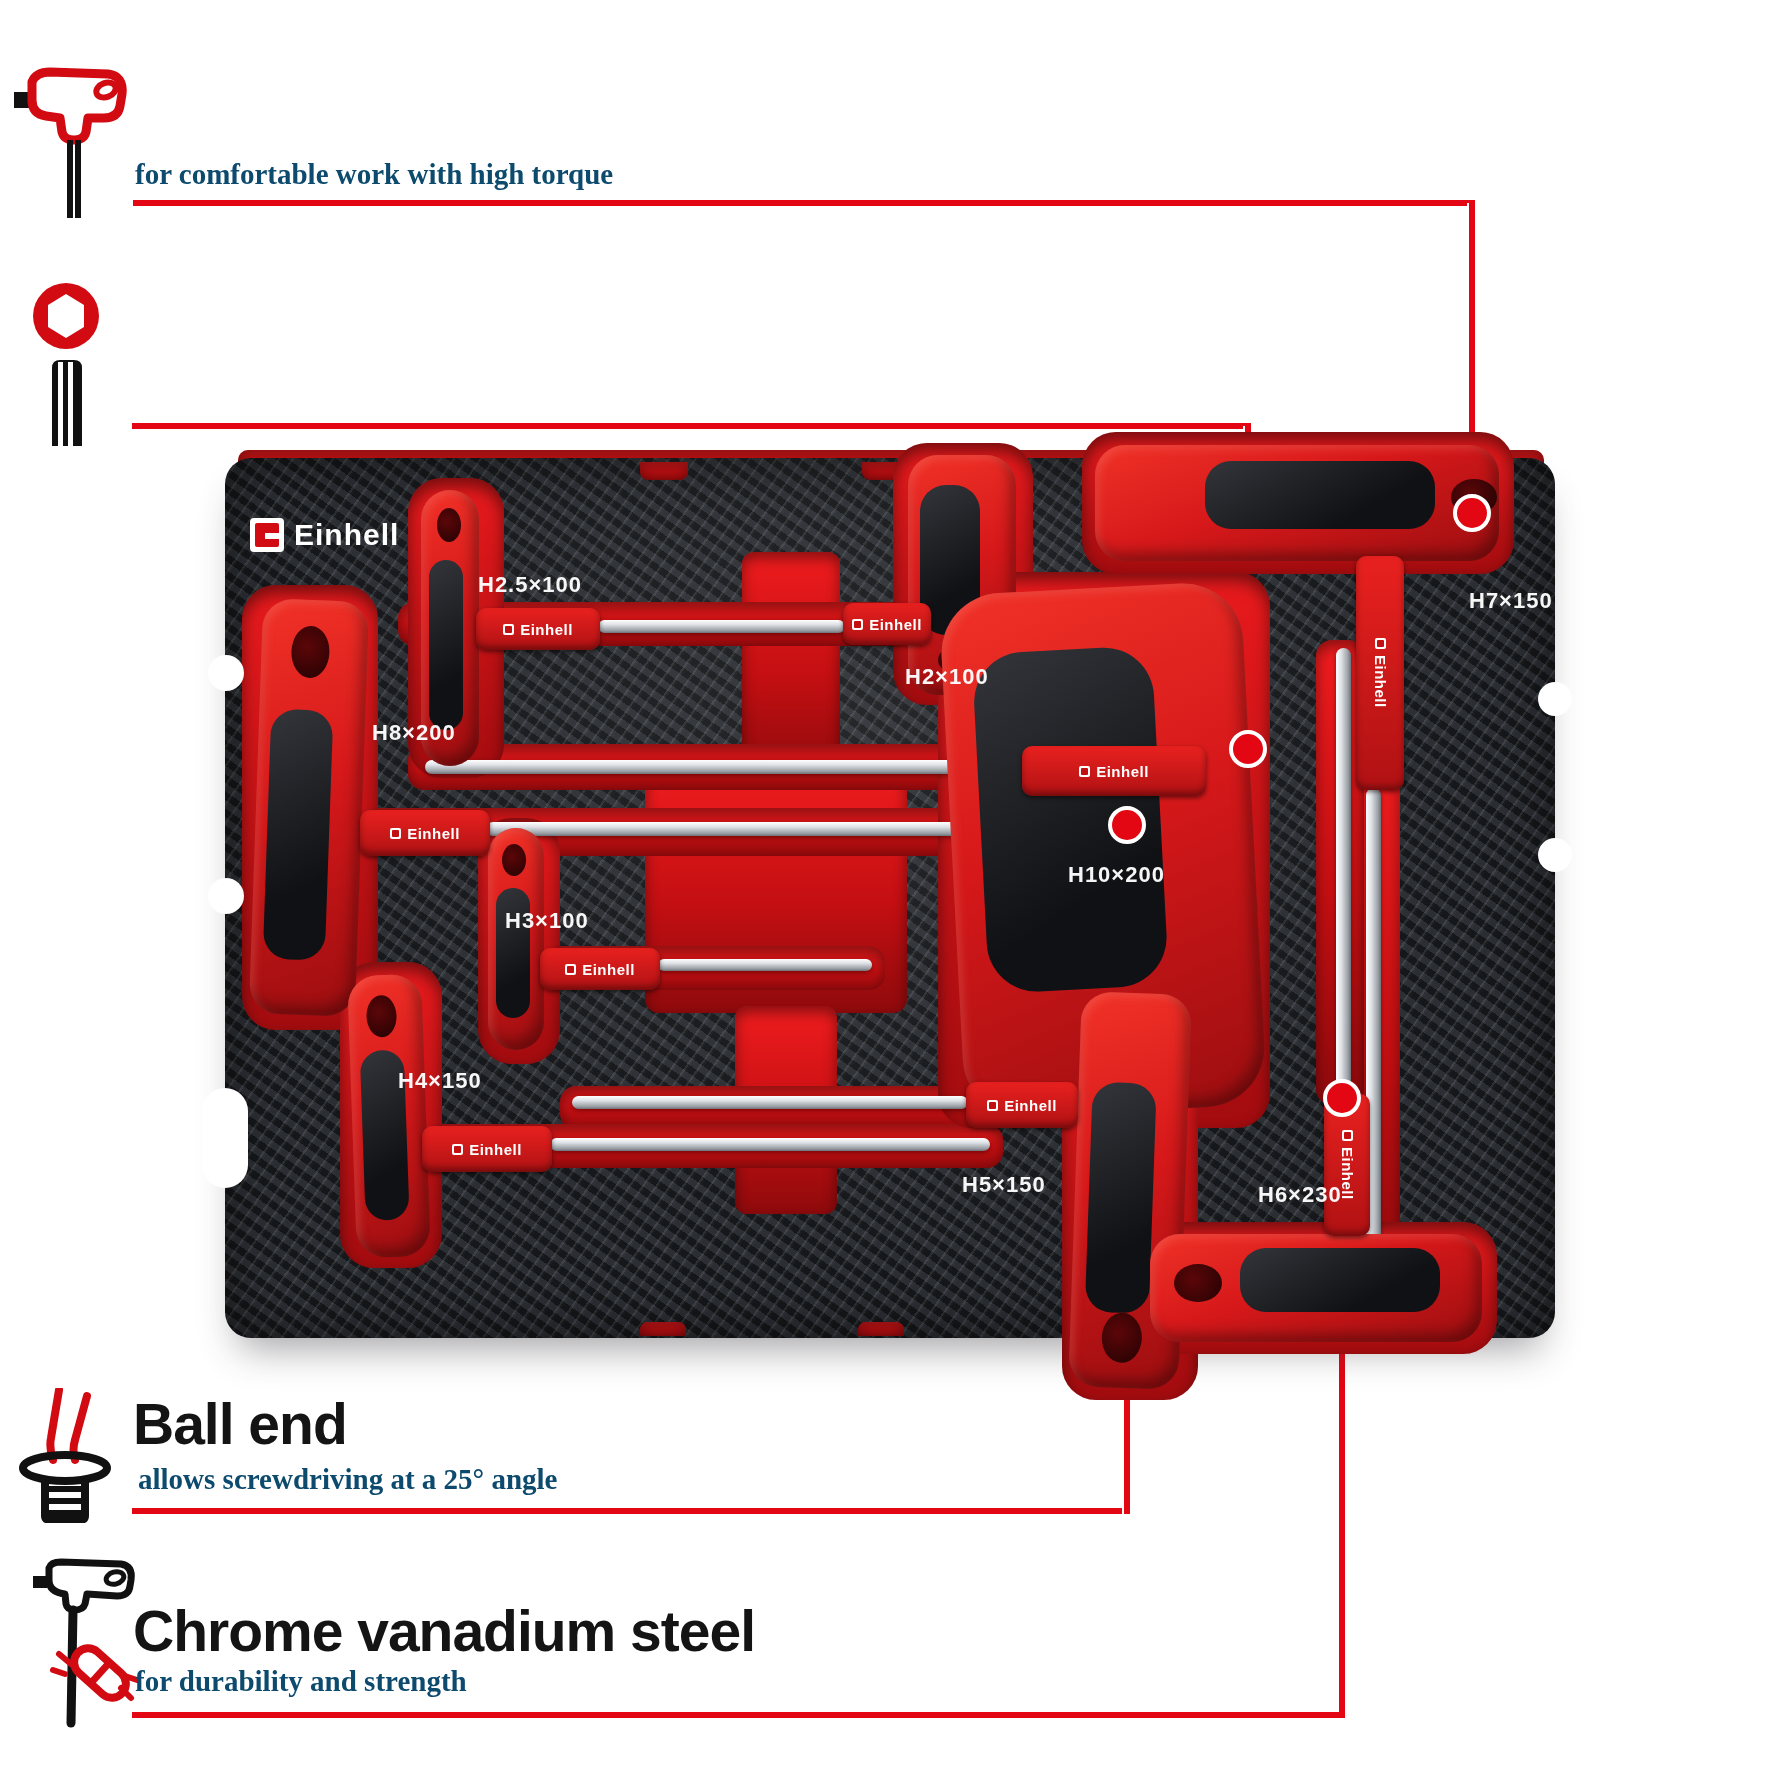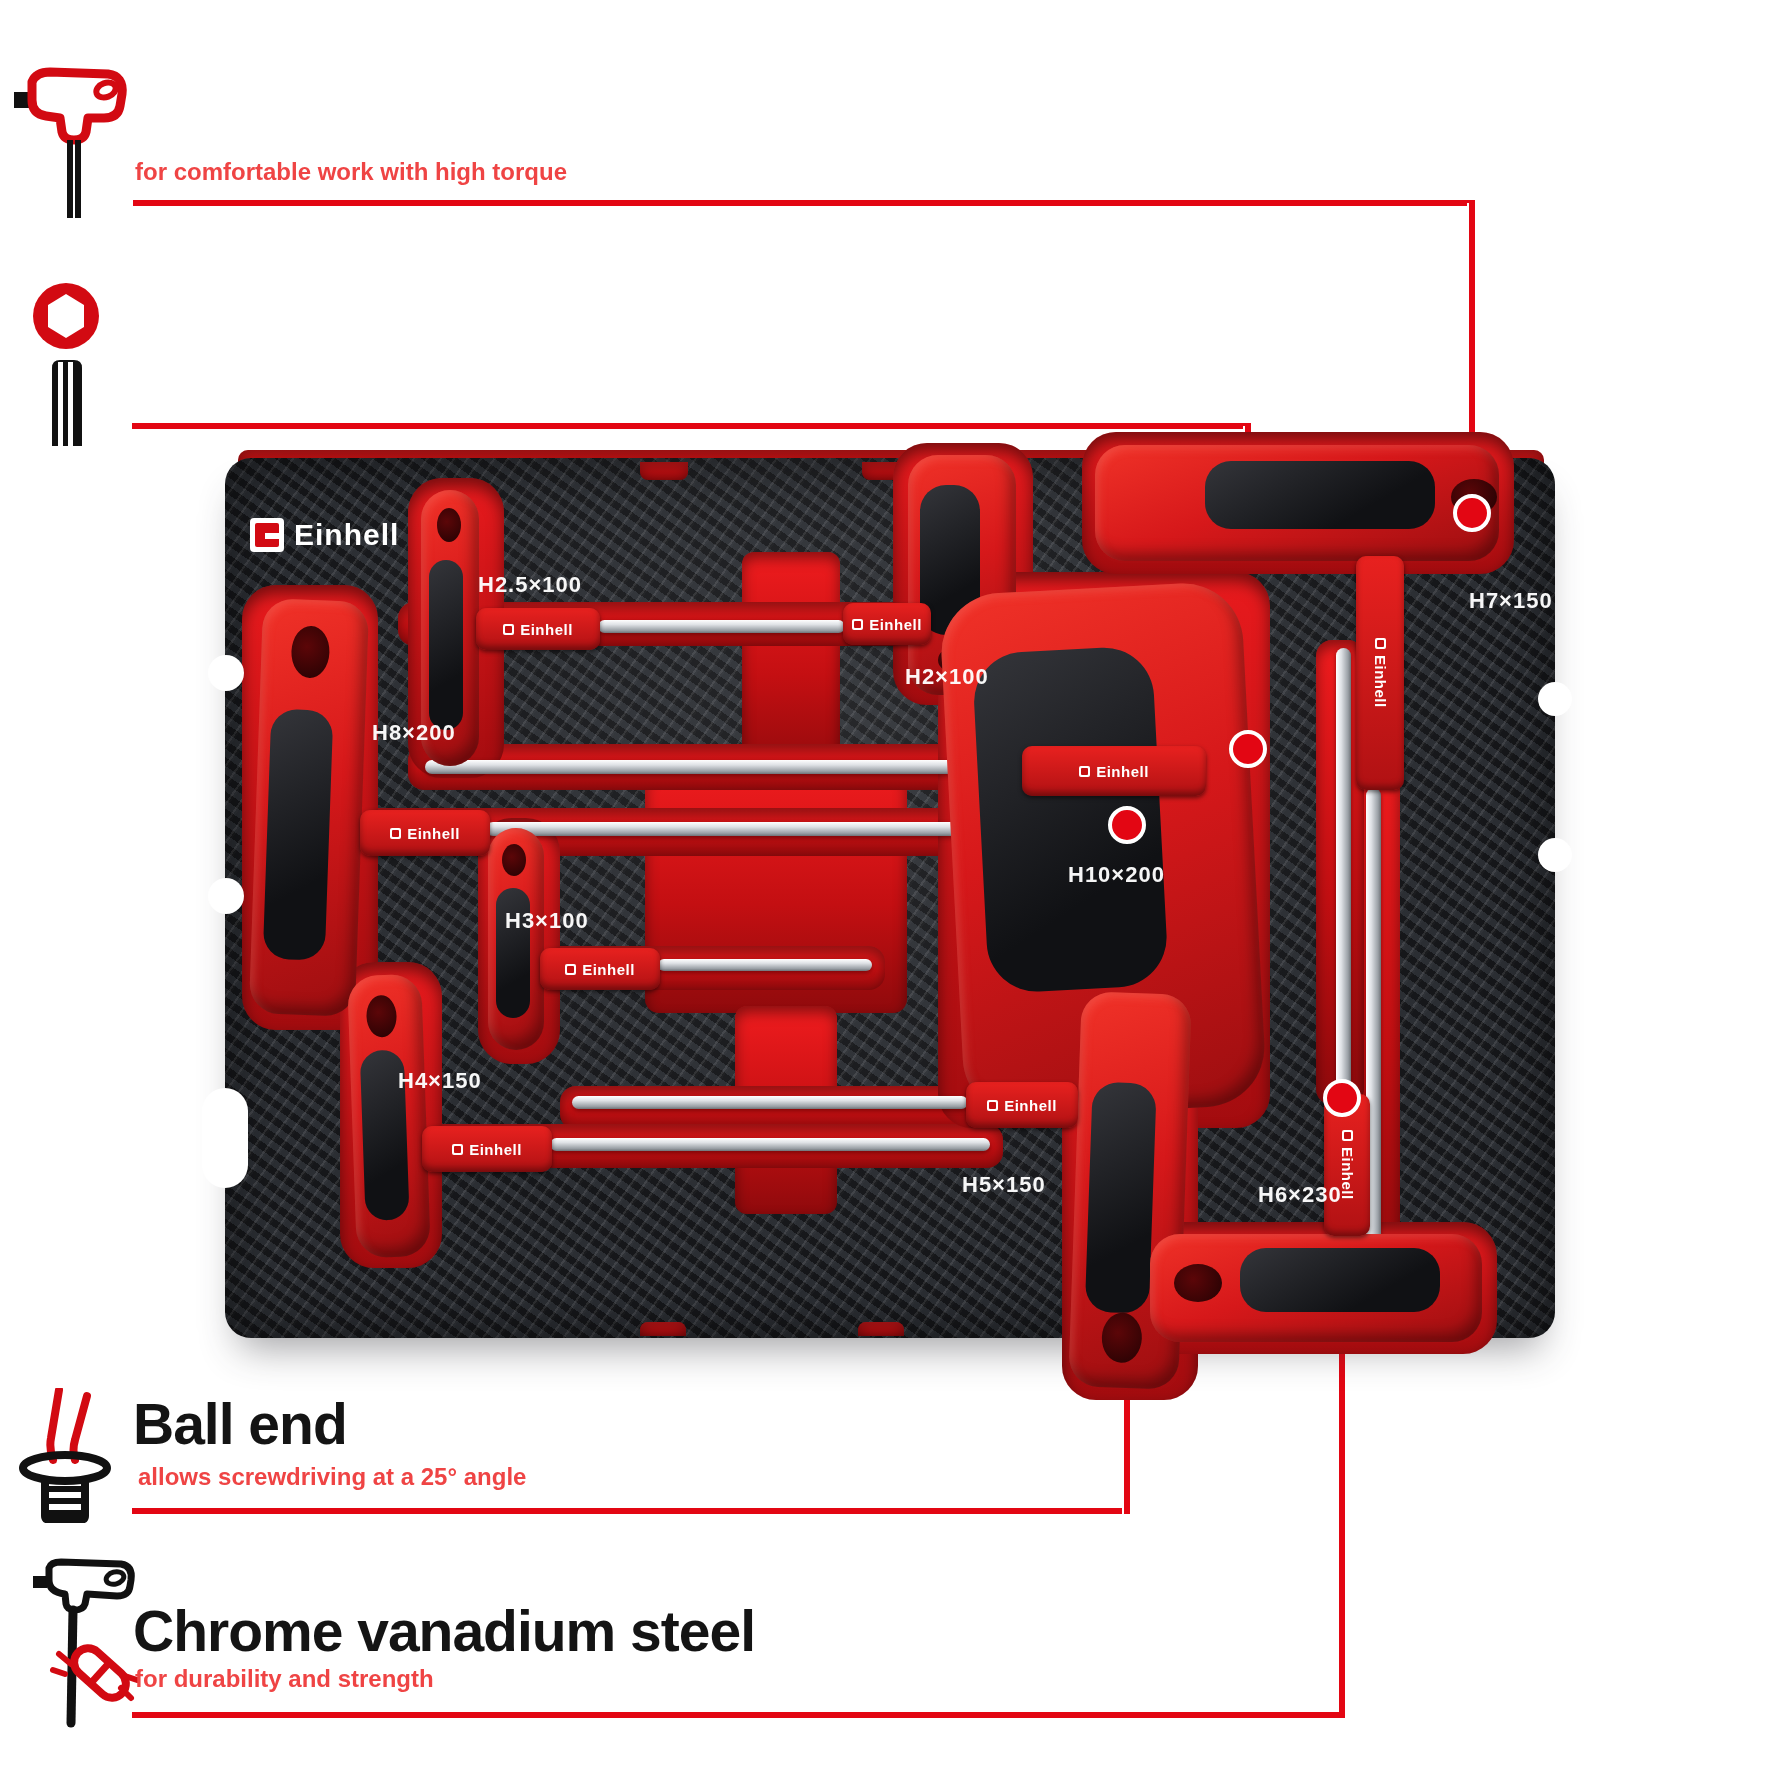--- a/index.html
+++ b/index.html
@@ -2,22 +2,22 @@
 <html><head>
 <meta charset="utf-8">
 <style>
   html,body{margin:0;padding:0;background:#ffffff;}
   .canvas{position:relative;width:1772px;height:1772px;background:#fff;overflow:hidden;
           font-family:"Liberation Sans",sans-serif;}
 
   
   .co-title{position:absolute;color:#141414;font-weight:700;font-size:57px;line-height:1.0;
             letter-spacing:-1px;white-space:nowrap;}
-  .co-sub{position:absolute;color:#ef4444;font-weight:700;font-size:24px;line-height:1.0;
-          white-space:nowrap;}
+  .co-sub{position:absolute;color:#0c4a6e;font-weight:700;font-size:29px;line-height:1.0;
+          white-space:nowrap;font-family:Liberation Serif, serif;}
   .rline{position:absolute;background:#e30613;}
   .rline.v{width:6px;border-left:2px solid #ffffff;border-right:2px solid #ffffff;
            background-clip:padding-box;box-sizing:content-box;margin-left:-2px;}
   .dot{position:absolute;width:30px;height:30px;border-radius:50%;background:#e30613;
        border:4px solid #ffffff;box-sizing:content-box;z-index:40;}
   .co-icon{position:absolute;}
 
   
   .tray{position:absolute;left:225px;top:458px;width:1330px;height:880px;border-radius:26px;
         background-color:#1f2125;

